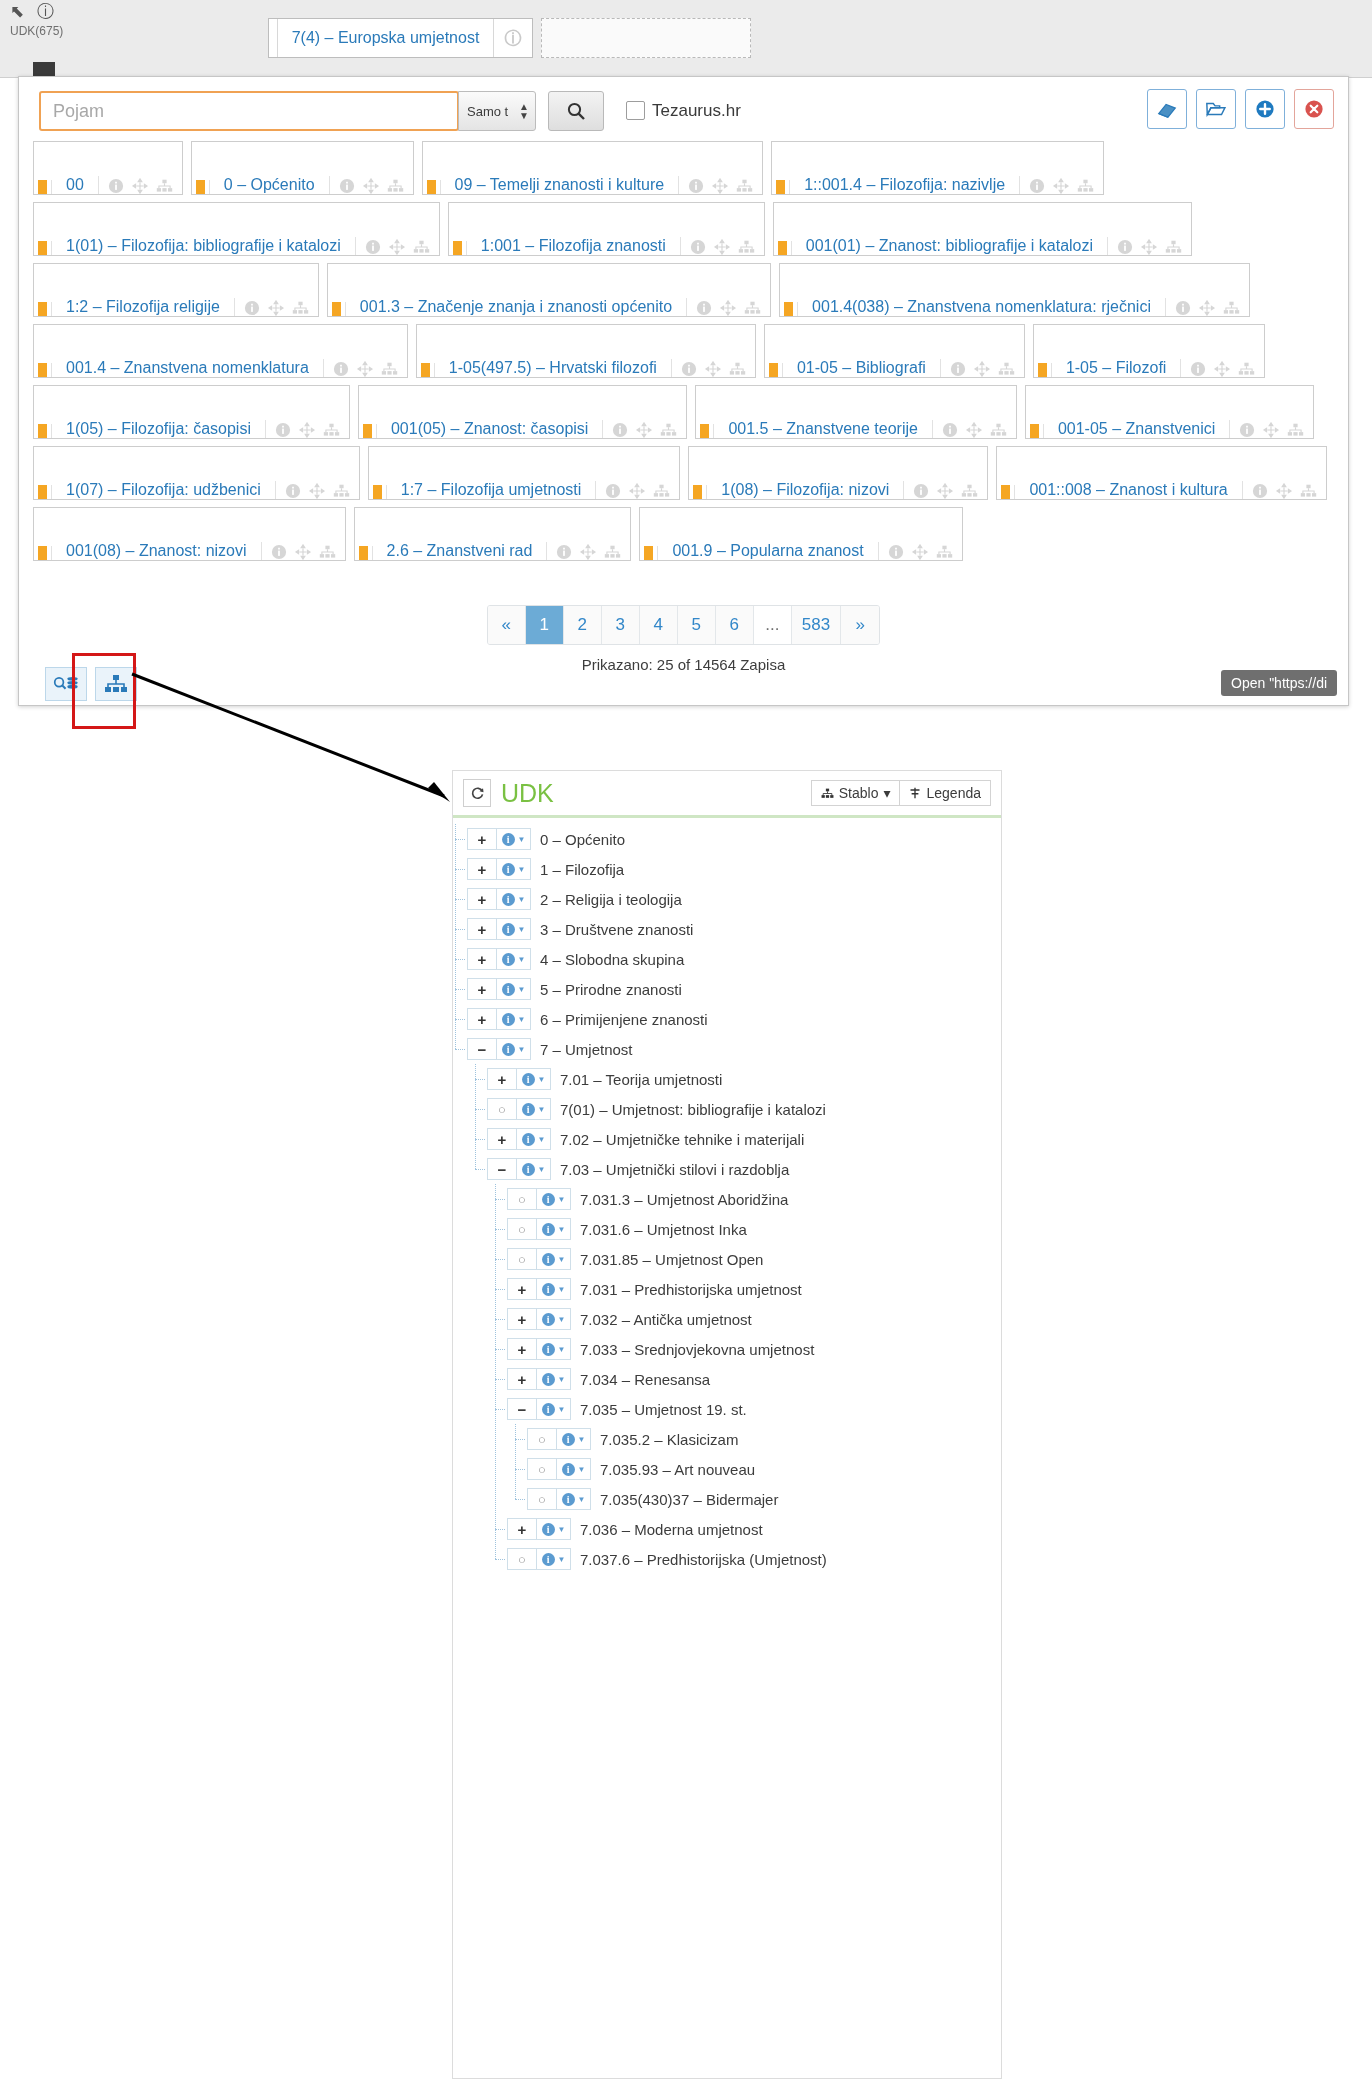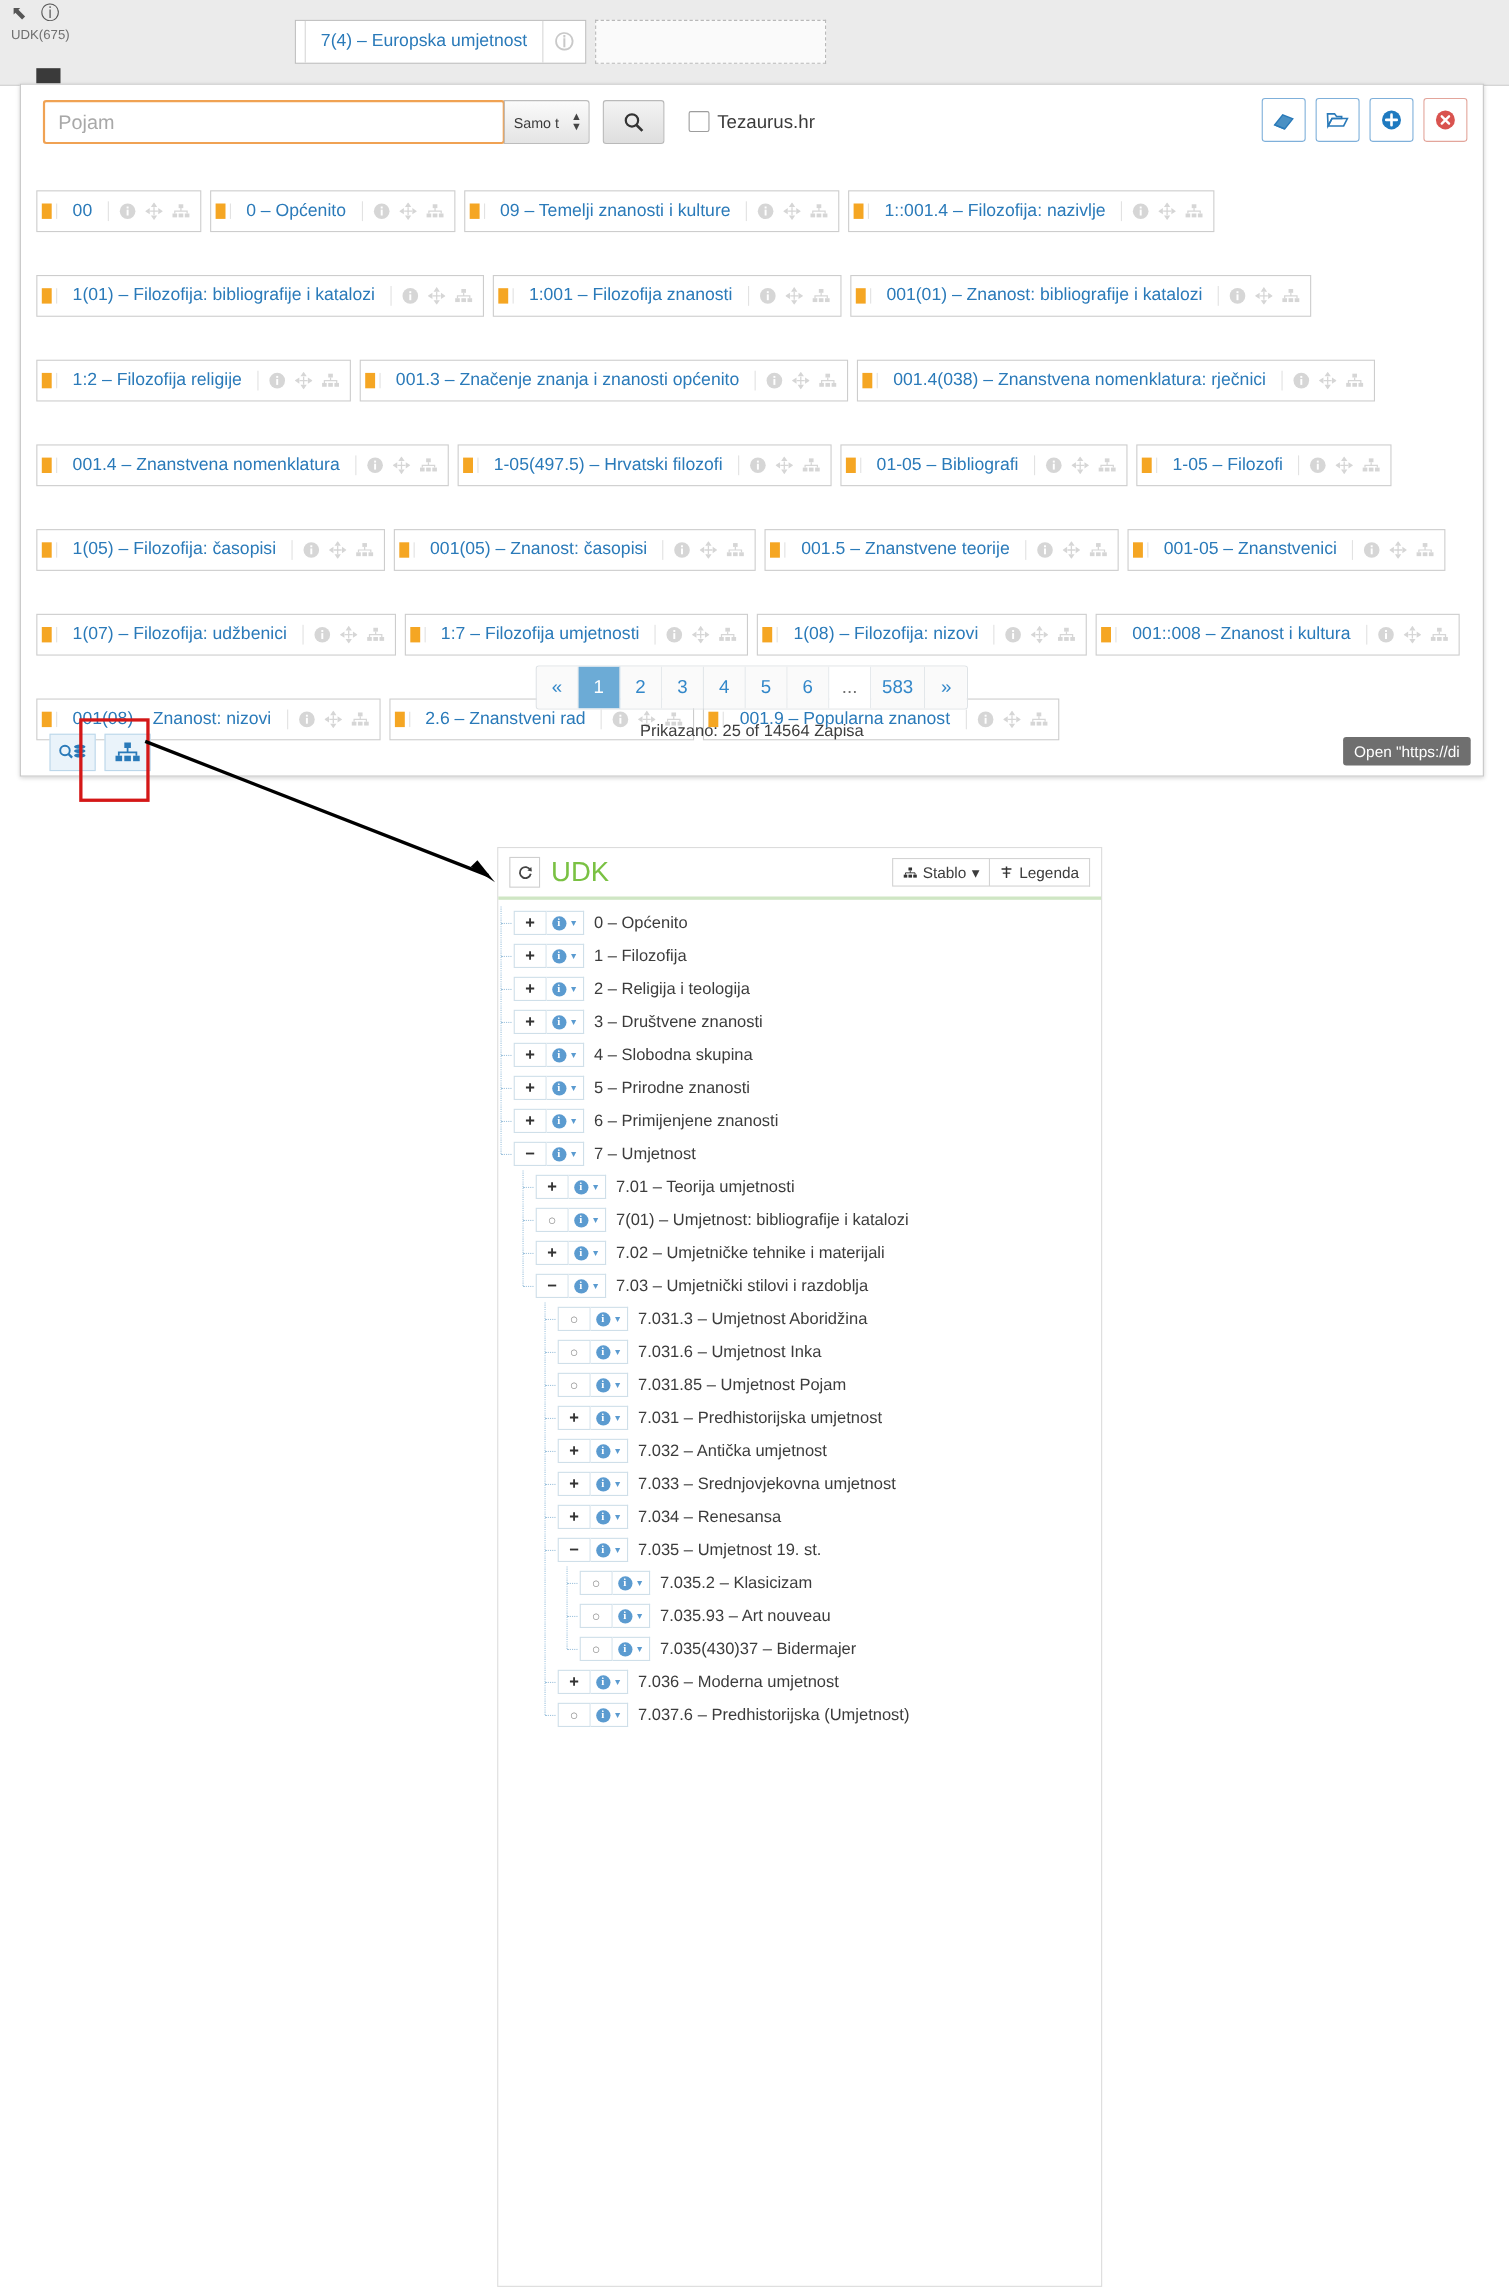--- a/index.html
+++ b/index.html
@@ -115,22 +115,22 @@
   .abtn.danger { border-color: #e3a59b; }
 
   
   #results {
     position: absolute; left: 14px; top: 64px; right: 14px;
     display: flex; flex-wrap: wrap;
     align-content: flex-start;
     gap: 7px 8px;
   }
   .tag {
-    display: flex; align-items: center; height: 38px;
-    border: 1px solid #cdcdcd; background: #fff; box-sizing: border-box; margin-top: 32px;
+    display: flex; align-items: flex-end; height: 54px;
+    border: 1px solid #cdcdcd; background: #fff; box-sizing: border-box;
   }
   .tag .mark {
     width: 17px; display: flex; align-items: center; justify-content: center;
     border-right: 1px solid #e2e2e2;
   }
   .tag .mark i {
     display: block; width: 9px; height: 14px; background: #f5a623;
   }
   .tag .lbl {
     display: flex; align-items: center; justify-content: center;
@@ -1118,21 +1118,21 @@
         <span class="tlabel">7.031.6 – Umjetnost Inka</span>
       </div>
       <div class="tnode" style="padding-left: 40px;">
         <span class="tbtns">
           <span class="exp leaf">○</span>
           <span class="inf">
             <span class="dot">i</span>
             <span class="cv">▼</span>
           </span>
         </span>
-        <span class="tlabel">7.031.85 – Umjetnost Pojam</span>
+        <span class="tlabel">7.031.85 – Umjetnost Open</span>
       </div>
       <div class="tnode" style="padding-left: 40px;">
         <span class="tbtns">
           <span class="exp">+</span>
           <span class="inf">
             <span class="dot">i</span>
             <span class="cv">▼</span>
           </span>
         </span>
         <span class="tlabel">7.031 – Predhistorijska umjetnost</span>

